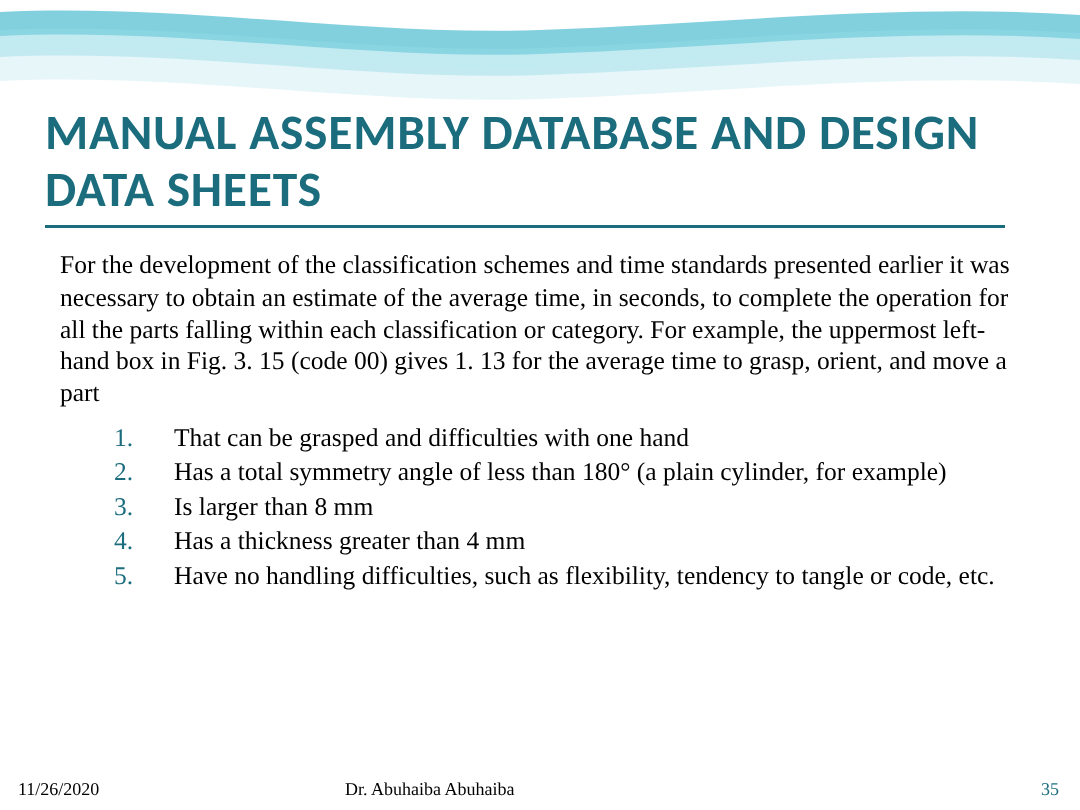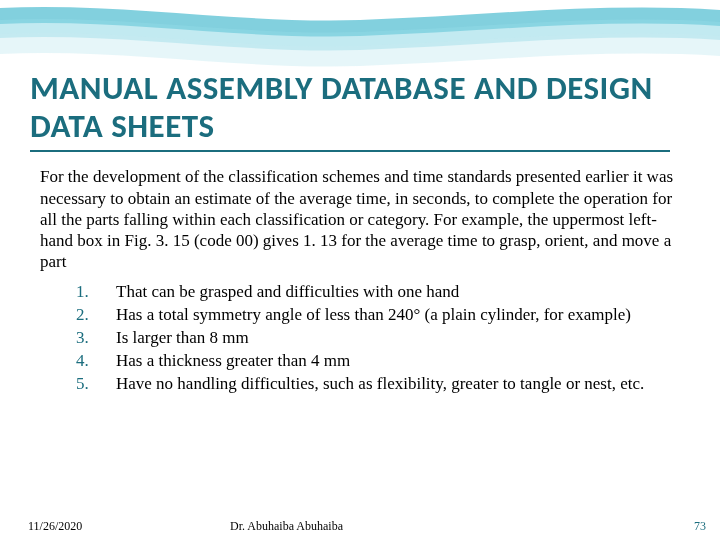--- a/index.html
+++ b/index.html
@@ -69,21 +69,21 @@
   .footer {
     position: absolute;
     bottom: 6px;
     left: 0;
     width: 720px;
     font-size: 12px;
     color: #000;
   }
   .footer-date {
     position: absolute;
-    left: 28px;
+    left: 12px;
     bottom: 0;
   }
   .footer-author {
     position: absolute;
     left: 230px;
     bottom: 0;
   }
   .footer-page {
     position: absolute;
     right: 14px;
@@ -104,34 +104,34 @@
   <div class="title">MANUAL ASSEMBLY DATABASE AND DESIGN DATA SHEETS</div>
   <div class="underline"></div>
   <div class="paragraph">For the development of the classification schemes and time standards presented earlier it was necessary to obtain an estimate of the average time, in seconds, to complete the operation for all the parts falling within each classification or category. For example, the uppermost left-hand box in Fig. 3. 15 (code 00) gives 1. 13 for the average time to grasp, orient, and move a part</div>
   <div class="list">
     <div class="list-item">
       <span class="list-num">1.</span>
       <span class="list-text">That can be grasped and difficulties with one hand</span>
     </div>
     <div class="list-item">
       <span class="list-num">2.</span>
-      <span class="list-text">Has a total symmetry angle of less than 240° (a plain cylinder, for example)</span>
+      <span class="list-text">Has a total symmetry angle of less than 180° (a plain cylinder, for example)</span>
     </div>
     <div class="list-item">
       <span class="list-num">3.</span>
       <span class="list-text">Is larger than 8 mm</span>
     </div>
     <div class="list-item">
       <span class="list-num">4.</span>
       <span class="list-text">Has a thickness greater than 4 mm</span>
     </div>
     <div class="list-item">
       <span class="list-num">5.</span>
-      <span class="list-text">Have no handling difficulties, such as flexibility, greater to tangle or nest, etc.</span>
+      <span class="list-text">Have no handling difficulties, such as flexibility, tendency to tangle or code, etc.</span>
     </div>
   </div>
 </div>
 
 <div class="footer">
   <span class="footer-date">11/26/2020</span>
   <span class="footer-author">Dr. Abuhaiba Abuhaiba</span>
-  <span class="footer-page">73</span>
+  <span class="footer-page">35</span>
 </div>
 
 </body></html>

